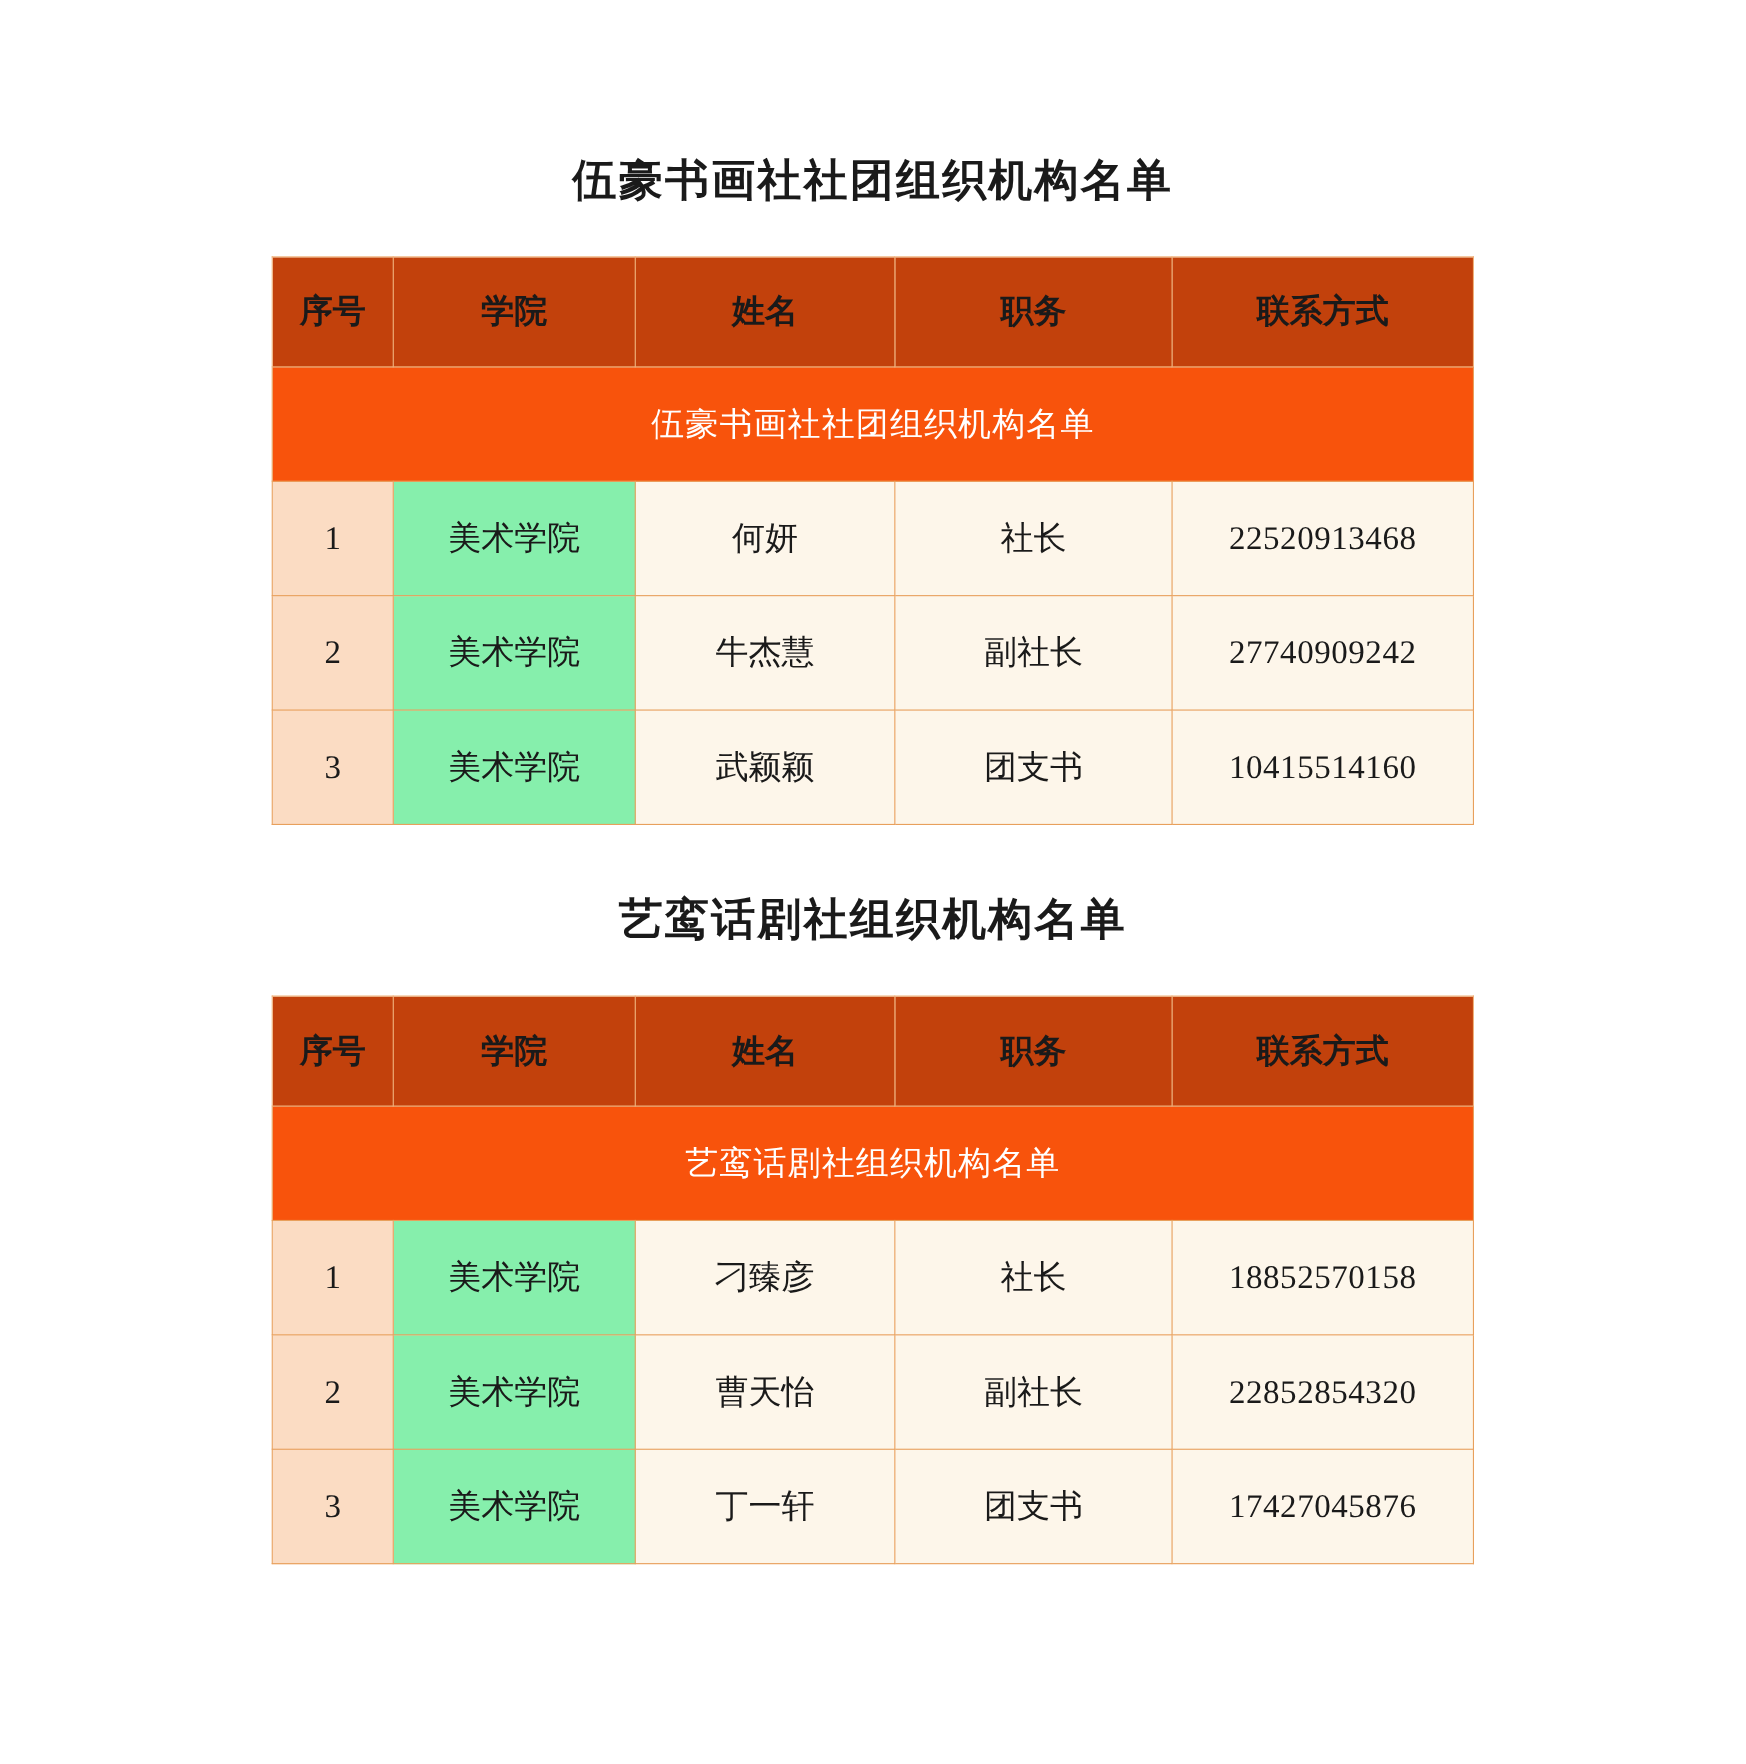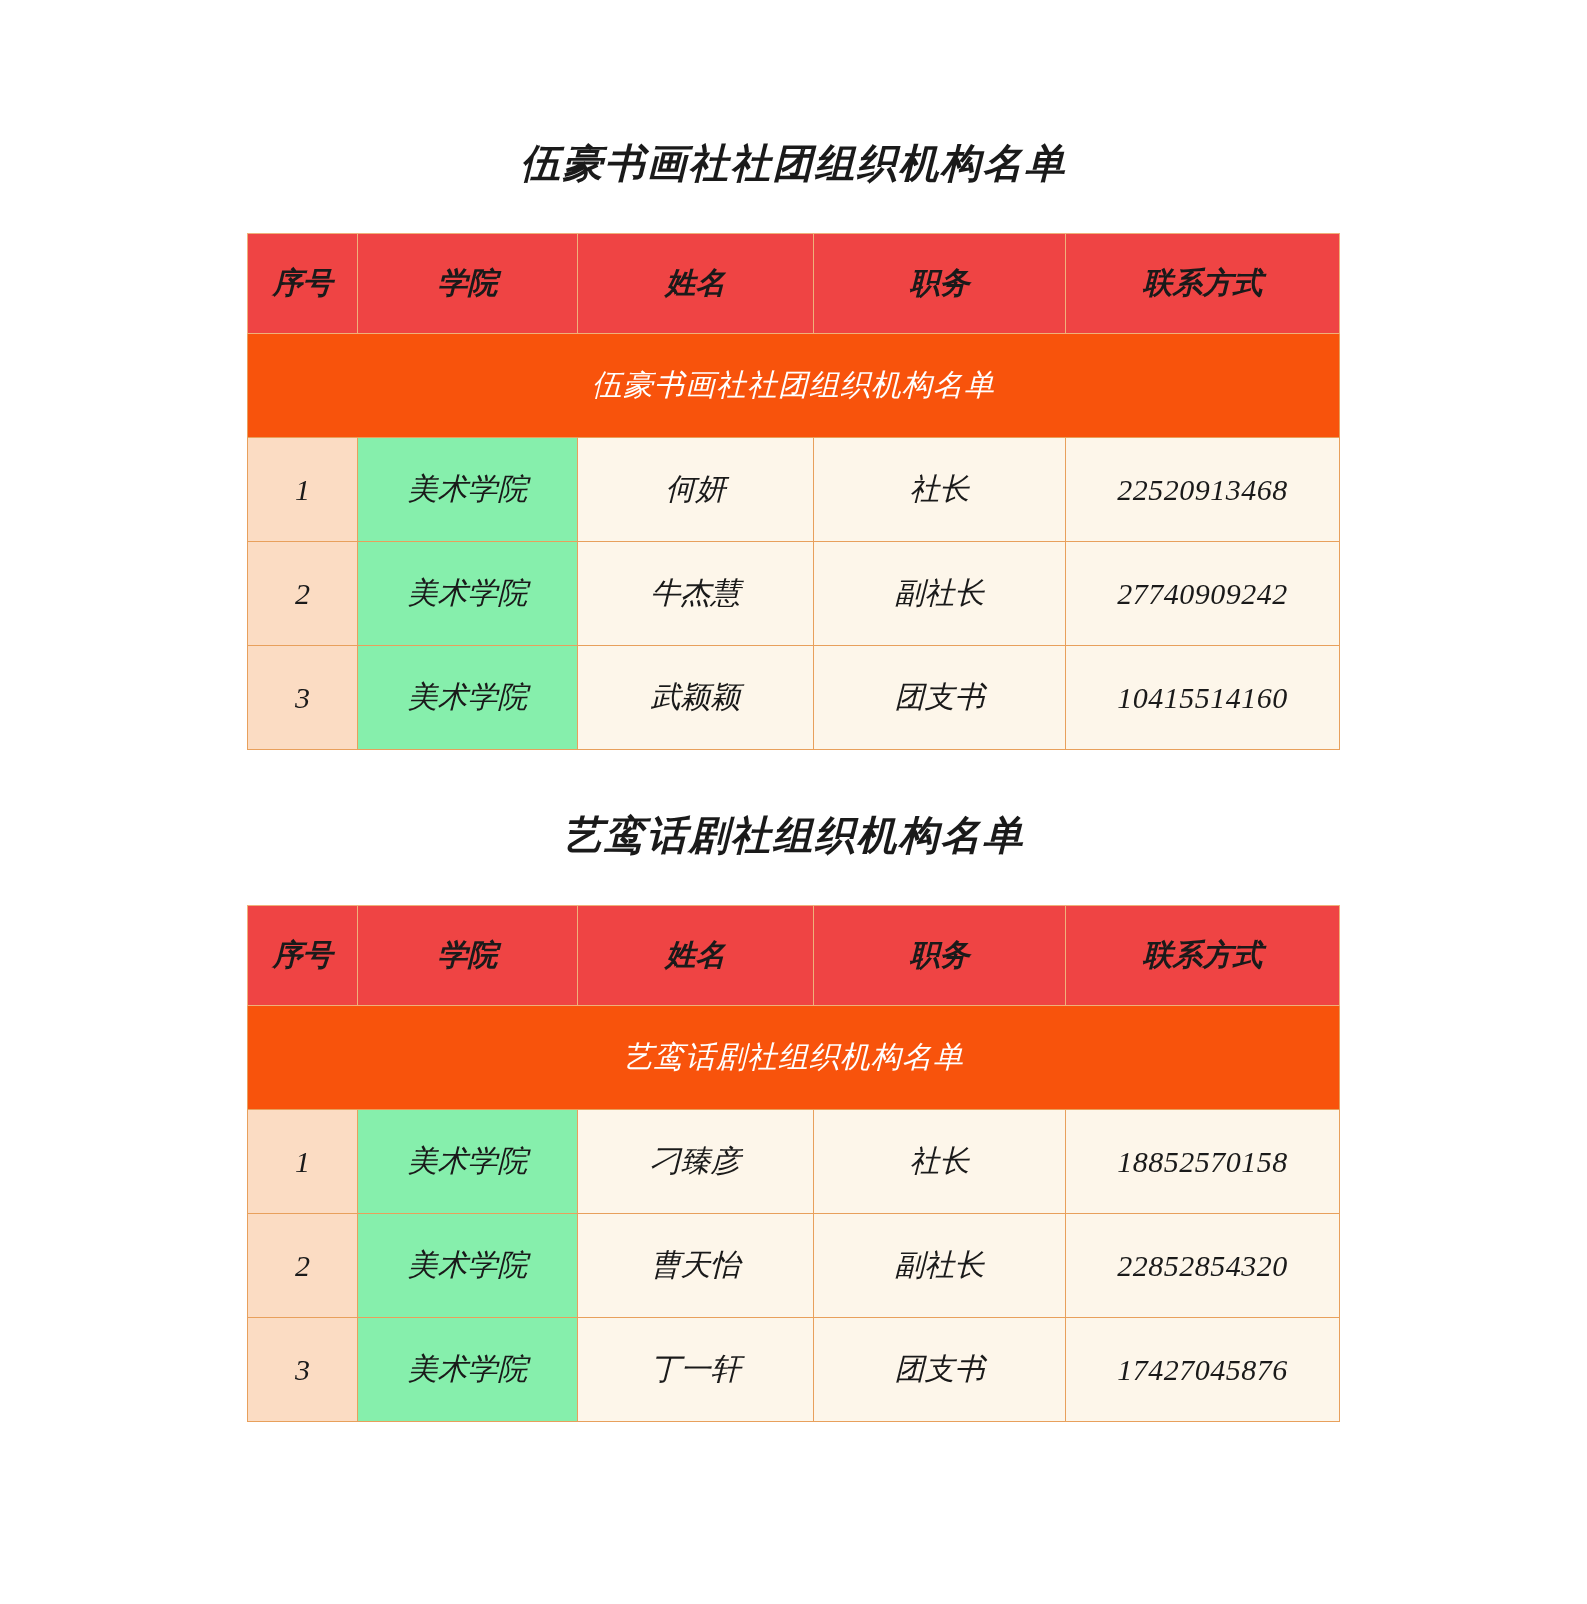--- a/index.html
+++ b/index.html
@@ -13,21 +13,20 @@
     font-family: "Liberation Serif", "DejaVu Serif", serif;
     color: #1a1a1a;
     overflow: hidden;
   }
   .page {
     width: 1587px;
     height: 1232px;
     box-sizing: border-box;
     padding: 0;
     position: relative;
-    font-style: italic;
   }
   .section {
     width: 100%;
   }
   .section-title {
     text-align: center;
     font-family: "Liberation Serif", "DejaVu Serif", serif;
     font-weight: bold;
     font-size: 40px;
     letter-spacing: 2px;
@@ -51,21 +50,21 @@
     border: 1px solid #e8a05c;
     text-align: center;
     vertical-align: middle;
     font-size: 30px;
     font-weight: normal;
     padding: 0;
     height: 104px;
     box-sizing: border-box;
   }
   table.org-table thead th {
-    background: #ef4444;
+    background: #c2410c;
     font-weight: bold;
     font-size: 30px;
     border-color: #efb17a;
     height: 100px;
   }
   .banner-row td {
     background: #f8530c;
     color: #ffffff;
     font-weight: bold;
     font-size: 30px;

